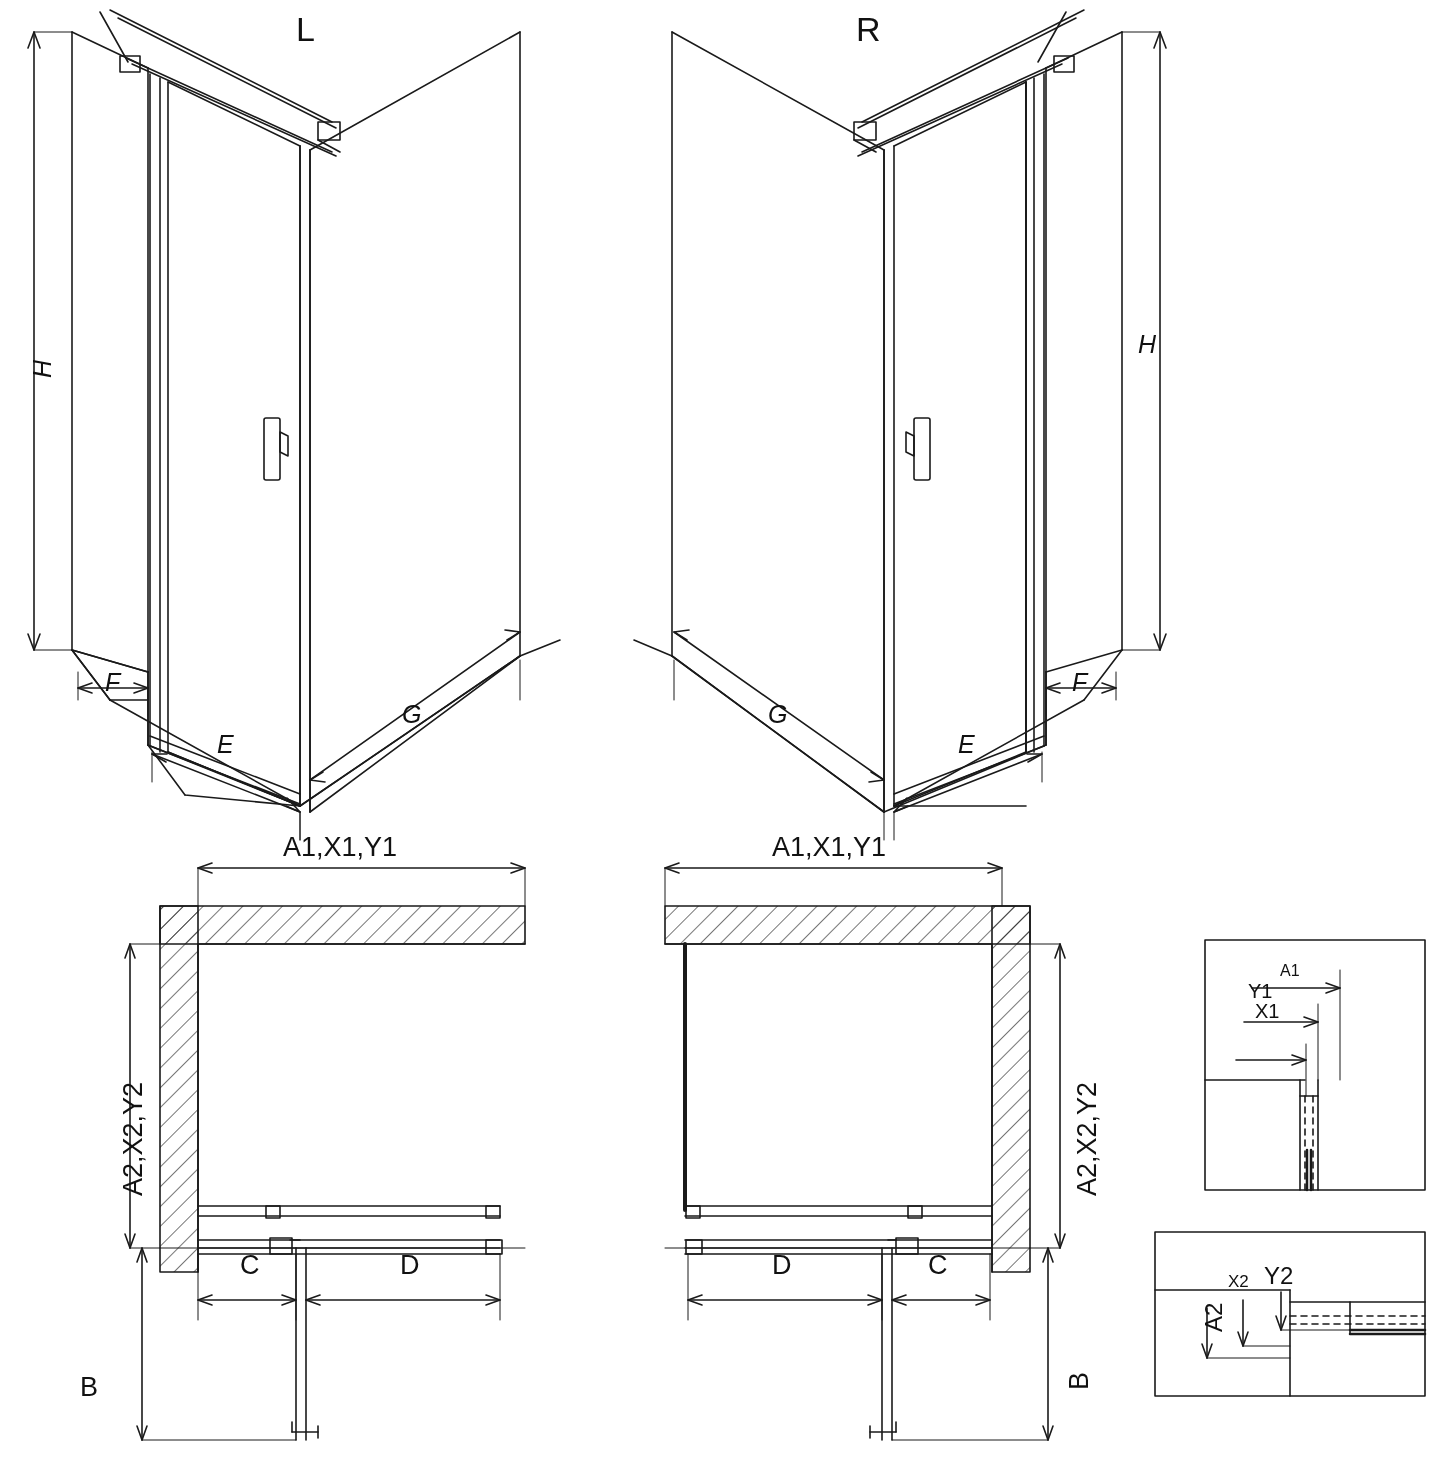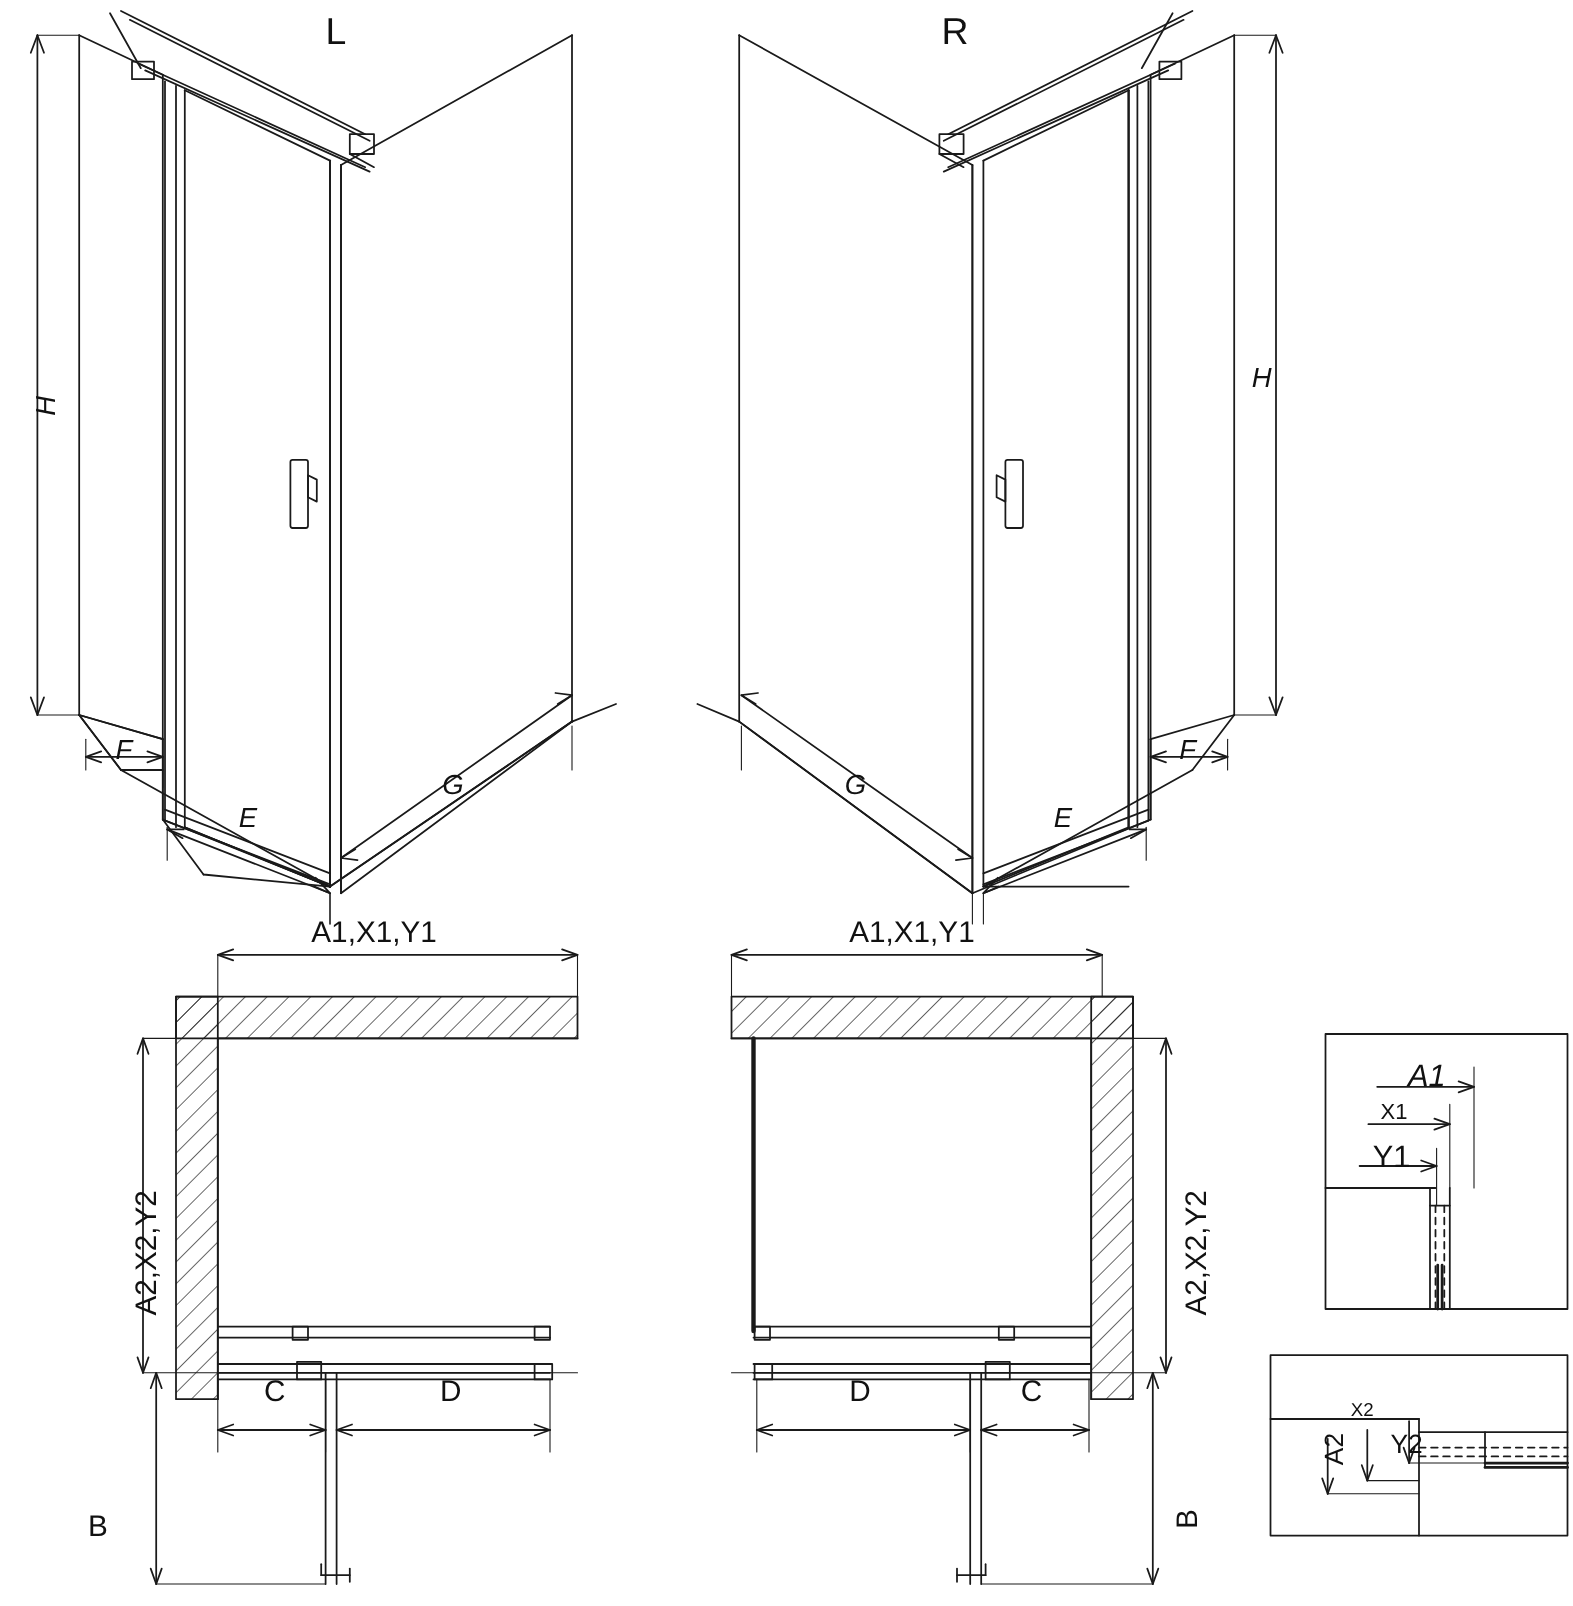--- a/index.html
+++ b/index.html
@@ -385,21 +385,21 @@
 <div class="lbl mid" style="left:240px;top:1250px;font-size:27px;">C</div>
 <div class="lbl mid" style="left:400px;top:1250px;font-size:27px;">D</div>
 <div class="lbl mid" style="left:80px;top:1372px;font-size:27px;">B</div>
 
 <div class="lbl big" style="left:772px;top:832px;font-size:27px;">A1,X1,Y1</div>
 <div class="lbl big vert" style="left:1072px;top:1196px;font-size:27px;">A2,X2,Y2</div>
 <div class="lbl mid" style="left:772px;top:1250px;font-size:27px;">D</div>
 <div class="lbl mid" style="left:928px;top:1250px;font-size:27px;">C</div>
 <div class="lbl mid vert" style="left:1064px;top:1390px;font-size:27px;">B</div>
 
-<div class="lbl small" style="left:1280px;top:962px;font-size:28px;font-style:italic;">A1</div>
+<div class="lbl small" style="left:1280px;top:962px;font-size:16px;">A1</div>
 <div class="lbl small" style="left:1255px;top:1000px;font-size:20px;">X1</div>
-<div class="lbl small" style="left:1248px;top:1036px;font-size:28px;">Y1</div>
+<div class="lbl small" style="left:1248px;top:980px;font-size:20px;">Y1</div>
 
 <div class="lbl small vert" style="left:1200px;top:1332px;font-size:24px;">A2</div>
 <div class="lbl small" style="left:1228px;top:1272px;font-size:17px;">X2</div>
-<div class="lbl small" style="left:1264px;top:1300px;font-size:24px;text-align:center;">Y2</div>
+<div class="lbl small" style="left:1264px;top:1262px;font-size:24px;text-align:center;">Y2</div>
 
 </div>
 
 </body></html>

